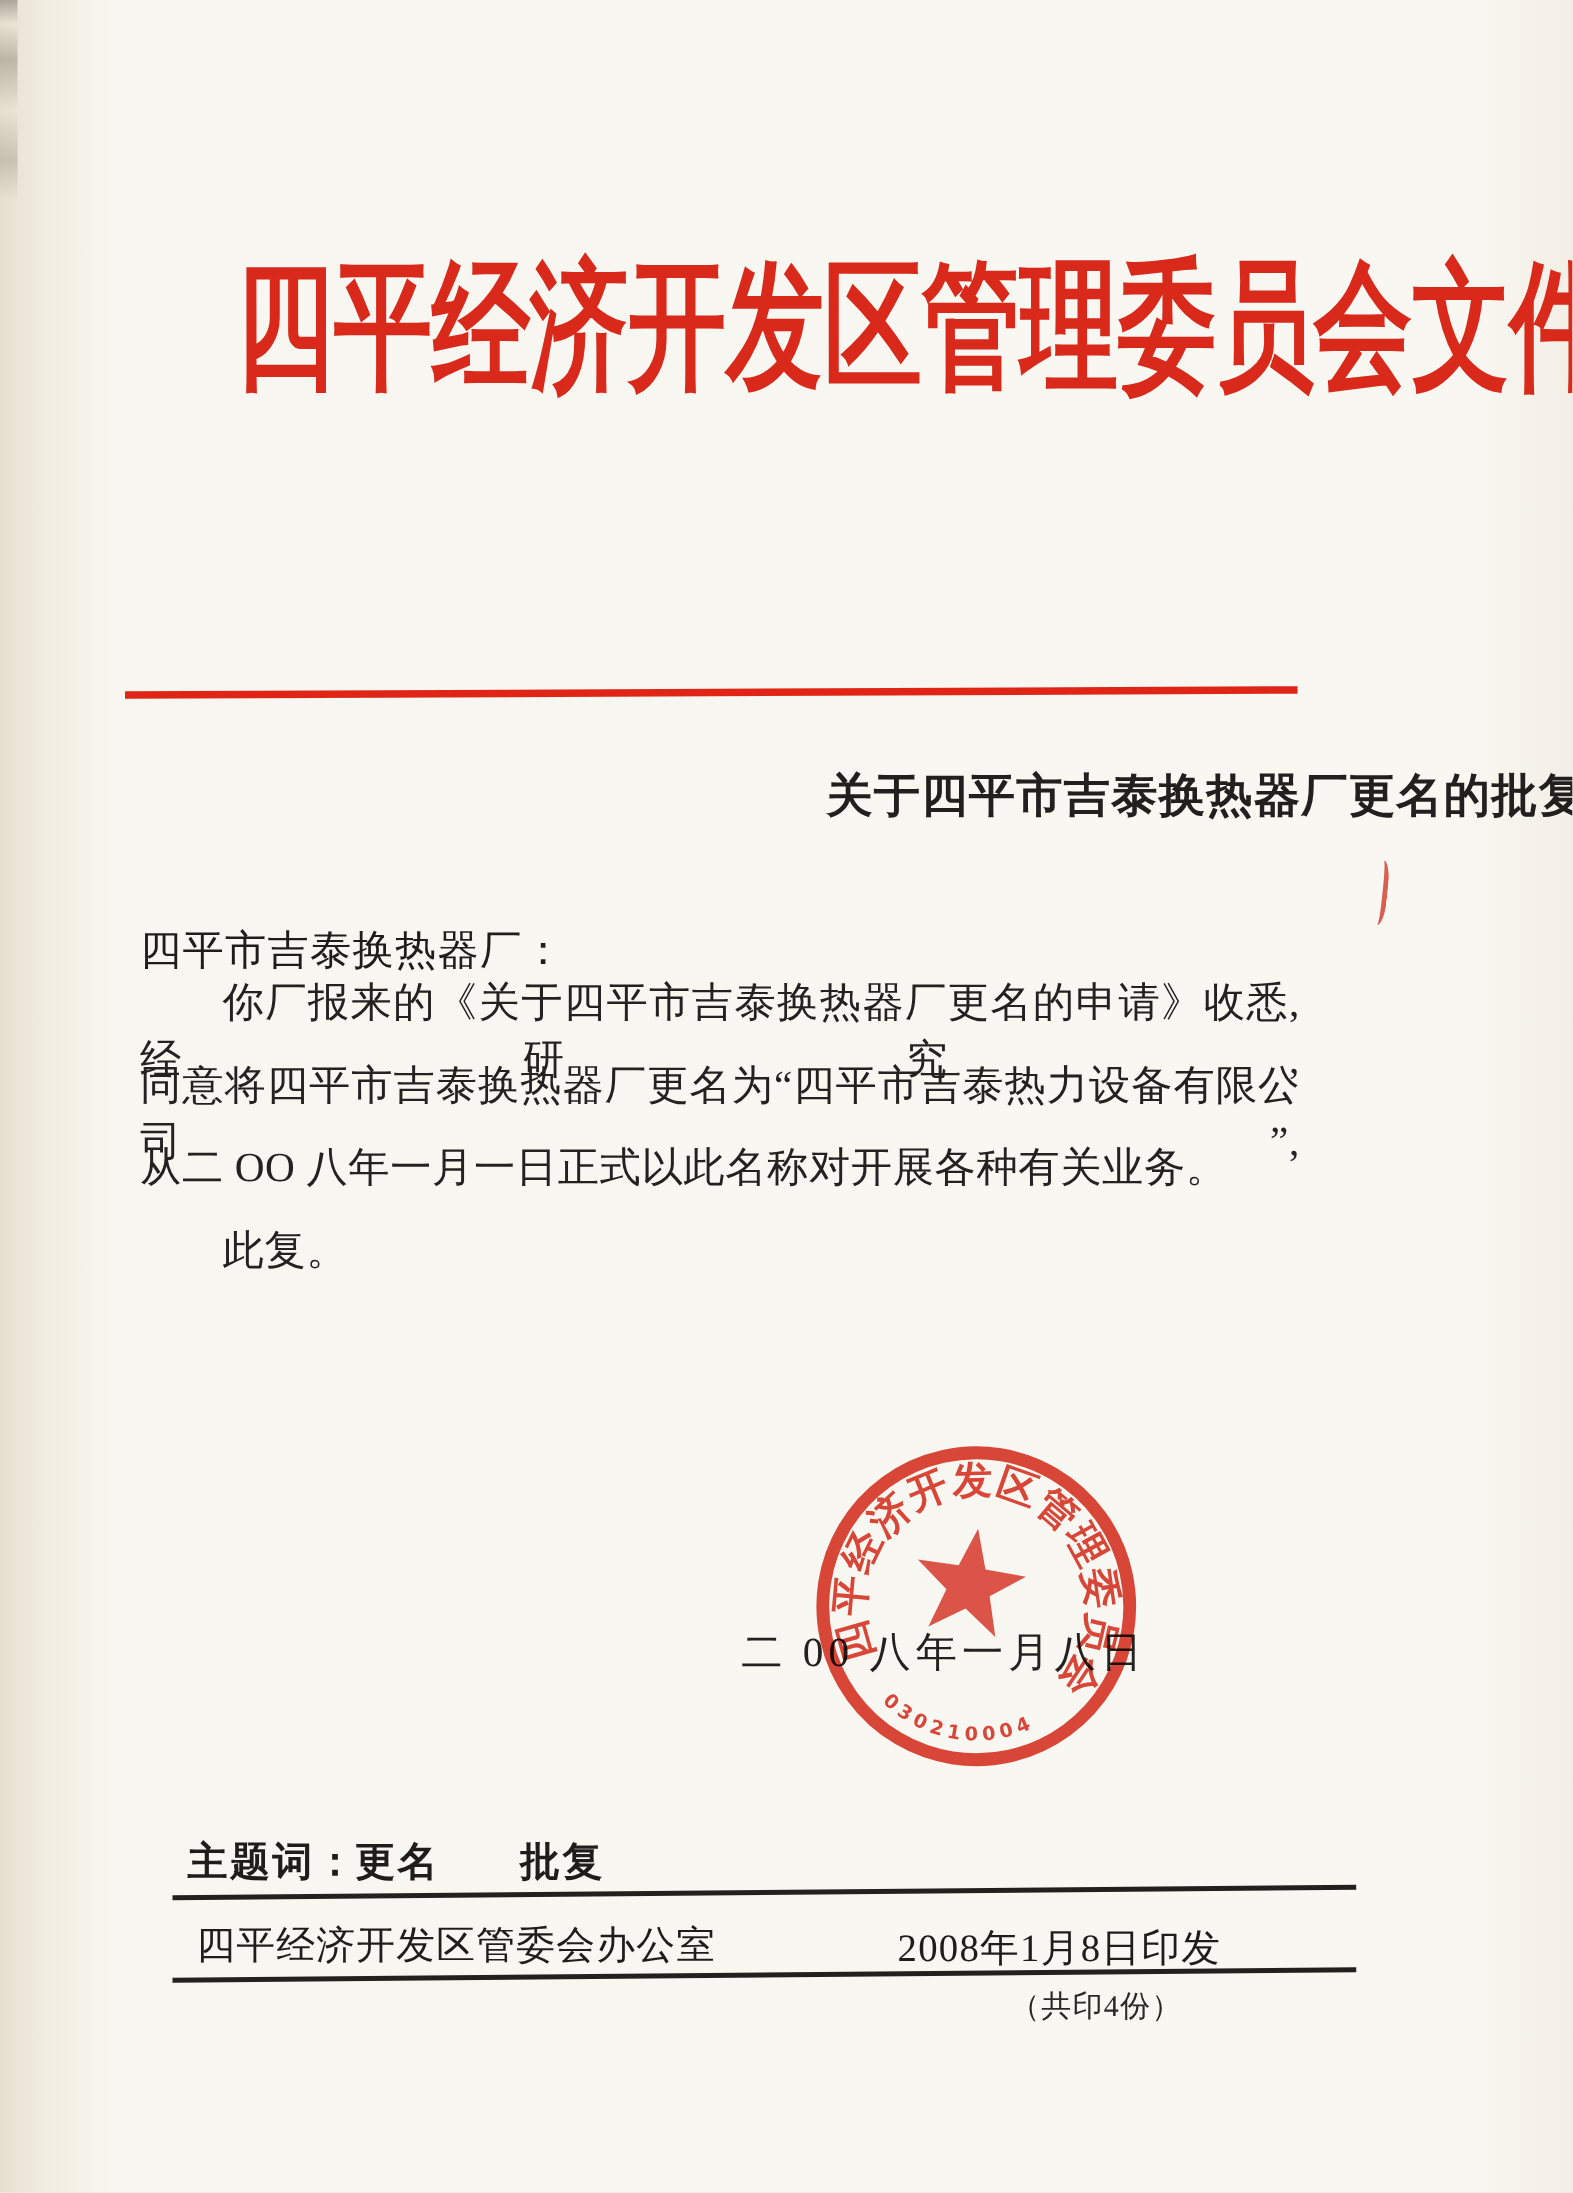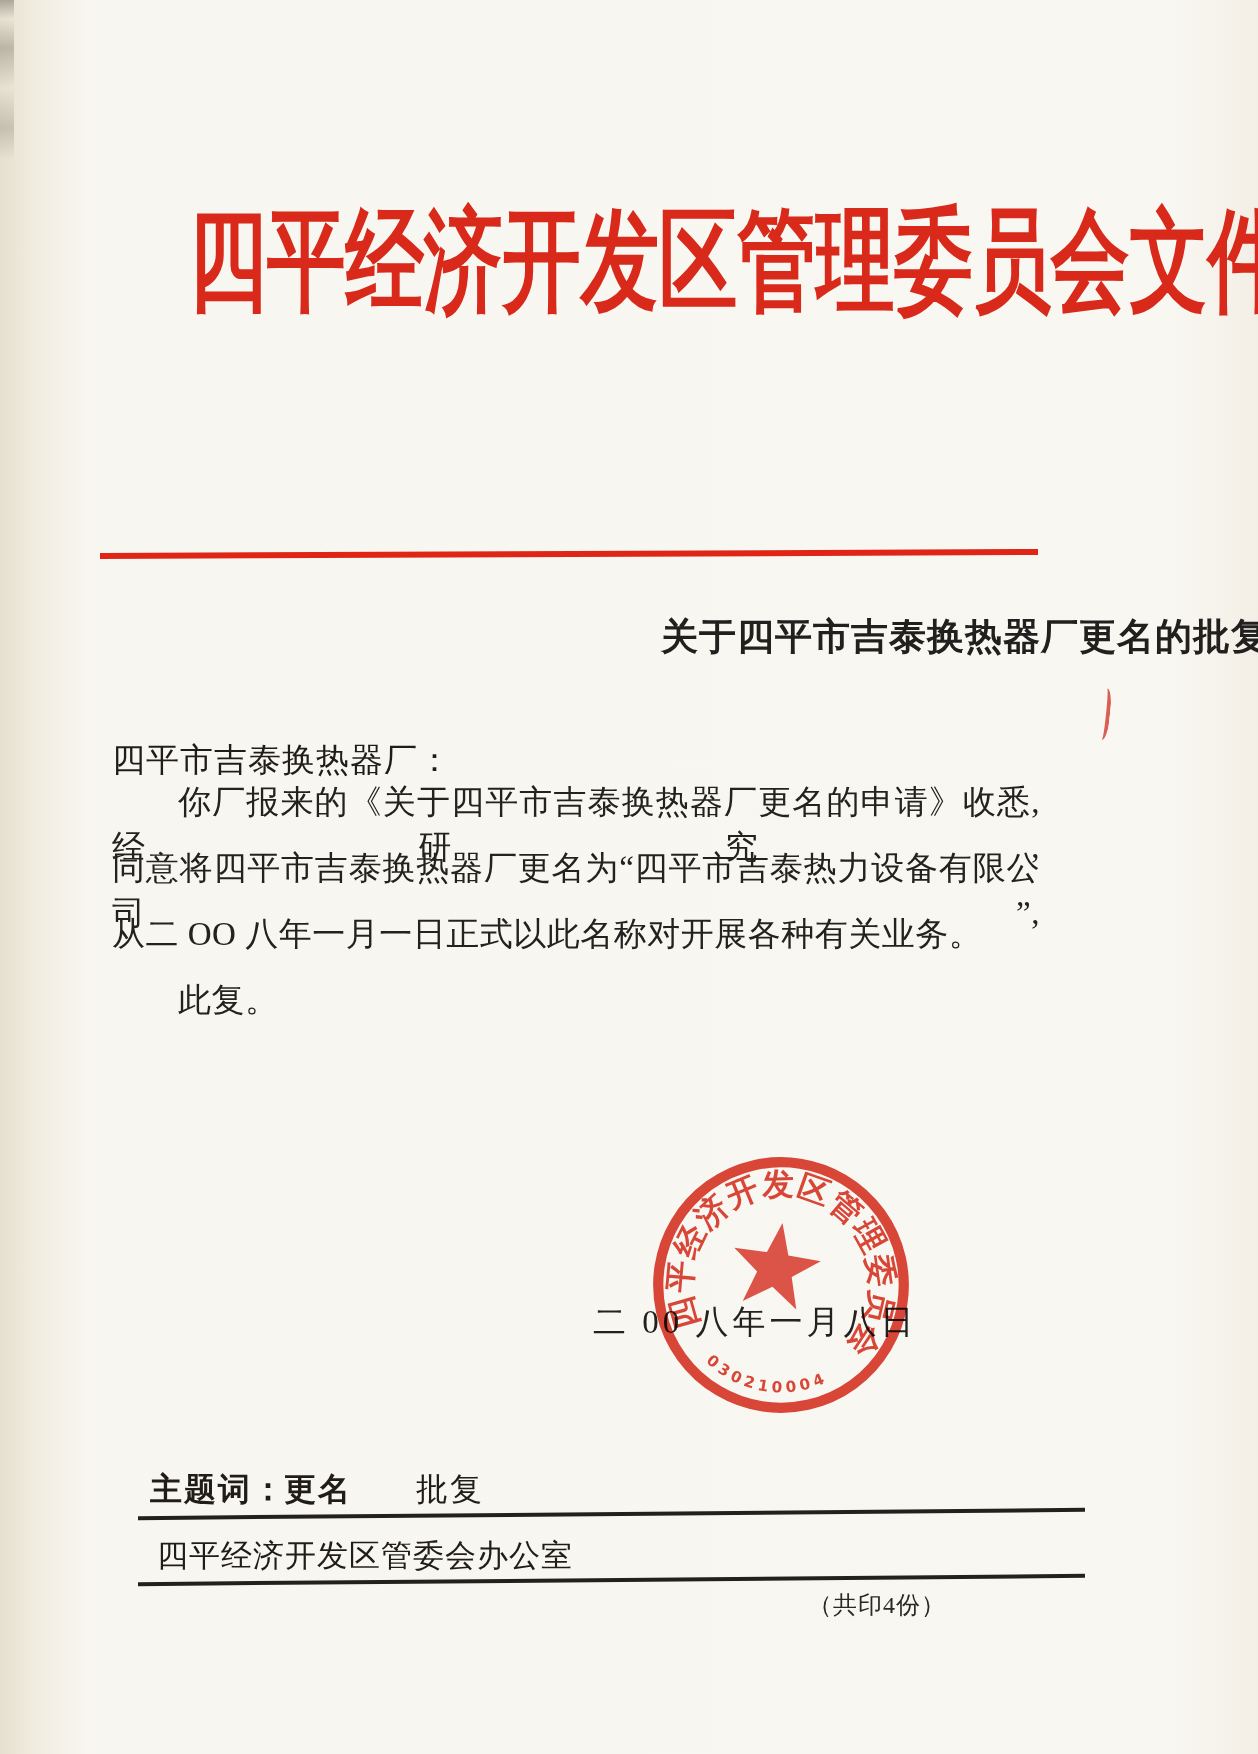--- a/index.html
+++ b/index.html
@@ -50,21 +50,21 @@
     top:1300px;left:593px;font-size:33px;letter-spacing:4px;color:#242220;
     z-index:1;white-space:nowrap;
   }
   .seal{
     top:1152px;left:648px;width:266px;height:266px;z-index:2;
     mix-blend-mode:multiply;opacity:0.93;
     transform:rotate(9deg);
   }
   .kw-label{top:1468px;left:150px;font-size:32px;font-weight:bold;letter-spacing:2px;}
   .kw0{top:1468px;left:284px;font-size:32px;font-weight:bold;letter-spacing:2px;}
-  .kw1{top:1468px;left:416px;font-size:32px;font-weight:normal;letter-spacing:2px;}
+  .kw1{top:1468px;left:416px;font-size:32px;font-weight:bold;letter-spacing:2px;}
   .black-rule{left:138px;width:947px;height:4px;background:#23201d;}
   .rule1{top:1512px;transform:rotate(-0.5deg);}
   .rule2{top:1578px;transform:rotate(-0.5deg);}
   .issuer{top:1535px;left:157px;font-size:31px;letter-spacing:1px;}
   .printdate{top:1538px;left:718px;font-size:31px;letter-spacing:1px;}
   .copies{top:1589px;left:808px;font-size:24px;letter-spacing:1px;color:#2a2724;}
   .artifact-red{
     top:688px;left:1096px;width:10px;height:52px;
     border-right:4px solid #d4382c;border-radius:40%;
     transform:rotate(6deg);opacity:.8;
@@ -113,20 +113,21 @@
     </text>
   </svg>
 
   <div class="abs kw-label">主题词：</div>
   <div class="abs kw0">更名</div>
   <div class="abs kw1">批复</div>
 
   <div class="abs black-rule rule1"></div>
 
   <div class="abs issuer">四平经济开发区管委会办公室</div>
+  <div class="abs printdate">2008年1月8日印发</div>
 
   <div class="abs black-rule rule2"></div>
 
   <div class="abs copies">（共印4份）</div>
 
   <div class="abs artifact-red"></div>
 
 </div>
 
 </body></html>

